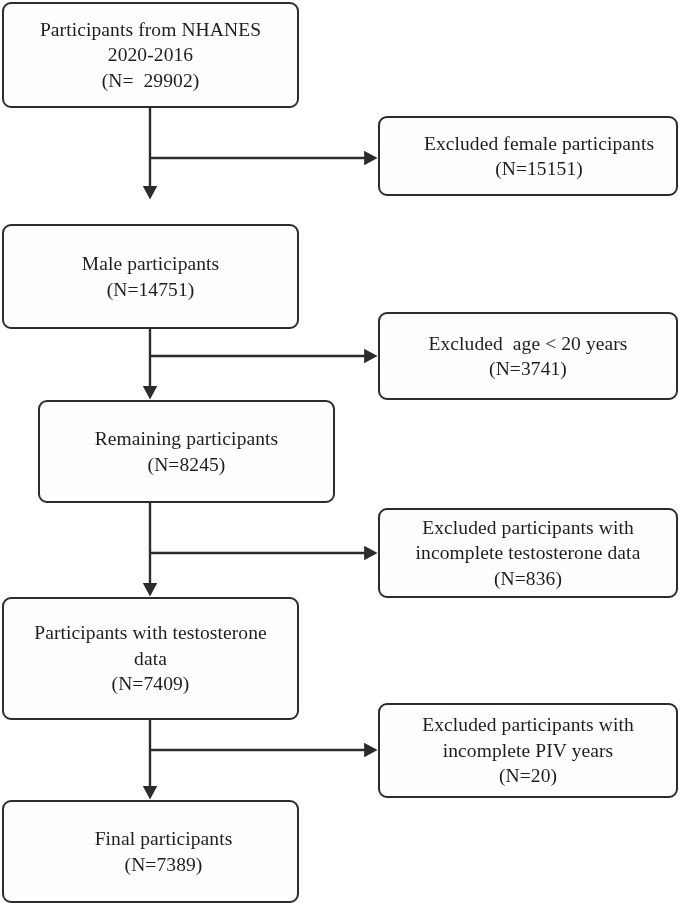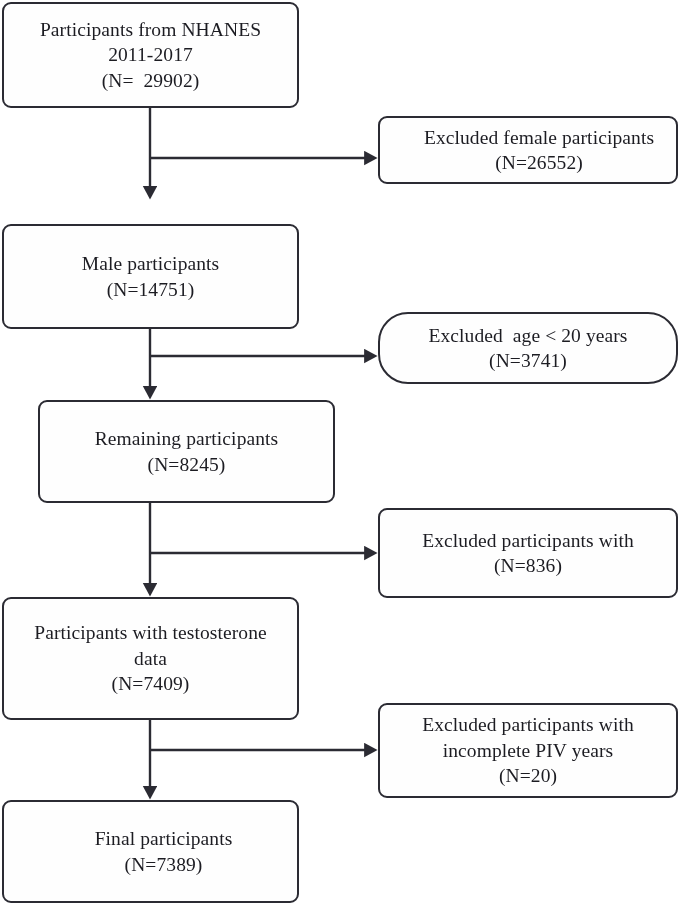--- a/index.html
+++ b/index.html
@@ -45,22 +45,22 @@
   
   .node-left  { left: 2px;   width: 297px; }
   .node-right { left: 378px; width: 300px; }
 
   #node-source      { top: 2px;   height: 106px; }
   #node-male        { top: 200px; height: 105px; margin-top: 24px; }
   #node-remaining   { top: 400px; height: 103px; margin-left: 36px; }
   #node-testo       { top: 597px; height: 123px; }
   #node-final       { top: 800px; height: 103px; padding-left: 32px; }
 
-  #node-excl-female { top: 116px; height: 68px; padding-left: 28px; }
-  #node-excl-age    { top: 312px; height: 72px; border-radius: 30px; }
+  #node-excl-female { top: 116px; height: 80px; padding-left: 28px; }
+  #node-excl-age    { top: 312px; height: 88px; }
   #node-excl-testo  { top: 508px; height: 90px; }
   #node-excl-piv    { top: 703px; height: 95px; }
 </style>
 </head>
 <body>
 
 <svg id="flow-canvas" viewBox="0 0 680 910" xmlns="http://www.w3.org/2000/svg">
   <defs>
     <marker id="arrow-down" markerWidth="10" markerHeight="10" refX="1.2" refY="3" orient="auto" markerUnits="strokeWidth">
       <path d="M0,0 L0,6 L5.6,3 z" fill="#2b2b33"></path>
@@ -81,46 +81,47 @@
     <line x1="150" y1="503" x2="150" y2="586" marker-end="url(#arrow-down)"></line>
     <line x1="150" y1="553" x2="367" y2="553" marker-end="url(#arrow-right)"></line>
 
     <line x1="150" y1="712" x2="150" y2="789" marker-end="url(#arrow-down)"></line>
     <line x1="150" y1="750" x2="367" y2="750" marker-end="url(#arrow-right)"></line>
   </g>
 </svg>
 
 <div class="node node-left" id="node-source">
   <span class="line">Participants from NHANES</span>
-  <span class="line">2011-2017</span>
+  <span class="line">2020-2016</span>
   <span class="line">(N=  29902)</span>
 </div>
 
 <div class="node node-right" id="node-excl-female">
   <span class="line">Excluded female participants</span>
-  <span class="line">(N=26552)</span>
+  <span class="line">(N=15151)</span>
 </div>
 
 <div class="node node-left" id="node-male">
   <span class="line">Male participants</span>
   <span class="line">(N=14751)</span>
 </div>
 
 <div class="node node-right" id="node-excl-age">
   <span class="line">Excluded  age &lt; 20 years</span>
   <span class="line">(N=3741)</span>
 </div>
 
 <div class="node node-left" id="node-remaining">
   <span class="line">Remaining participants</span>
   <span class="line">(N=8245)</span>
 </div>
 
 <div class="node node-right" id="node-excl-testo">
   <span class="line">Excluded participants with</span>
+  <span class="line">incomplete testosterone data</span>
   <span class="line">(N=836)</span>
 </div>
 
 <div class="node node-left" id="node-testo">
   <span class="line">Participants with testosterone</span>
   <span class="line">data</span>
   <span class="line">(N=7409)</span>
 </div>
 
 <div class="node node-right" id="node-excl-piv">

